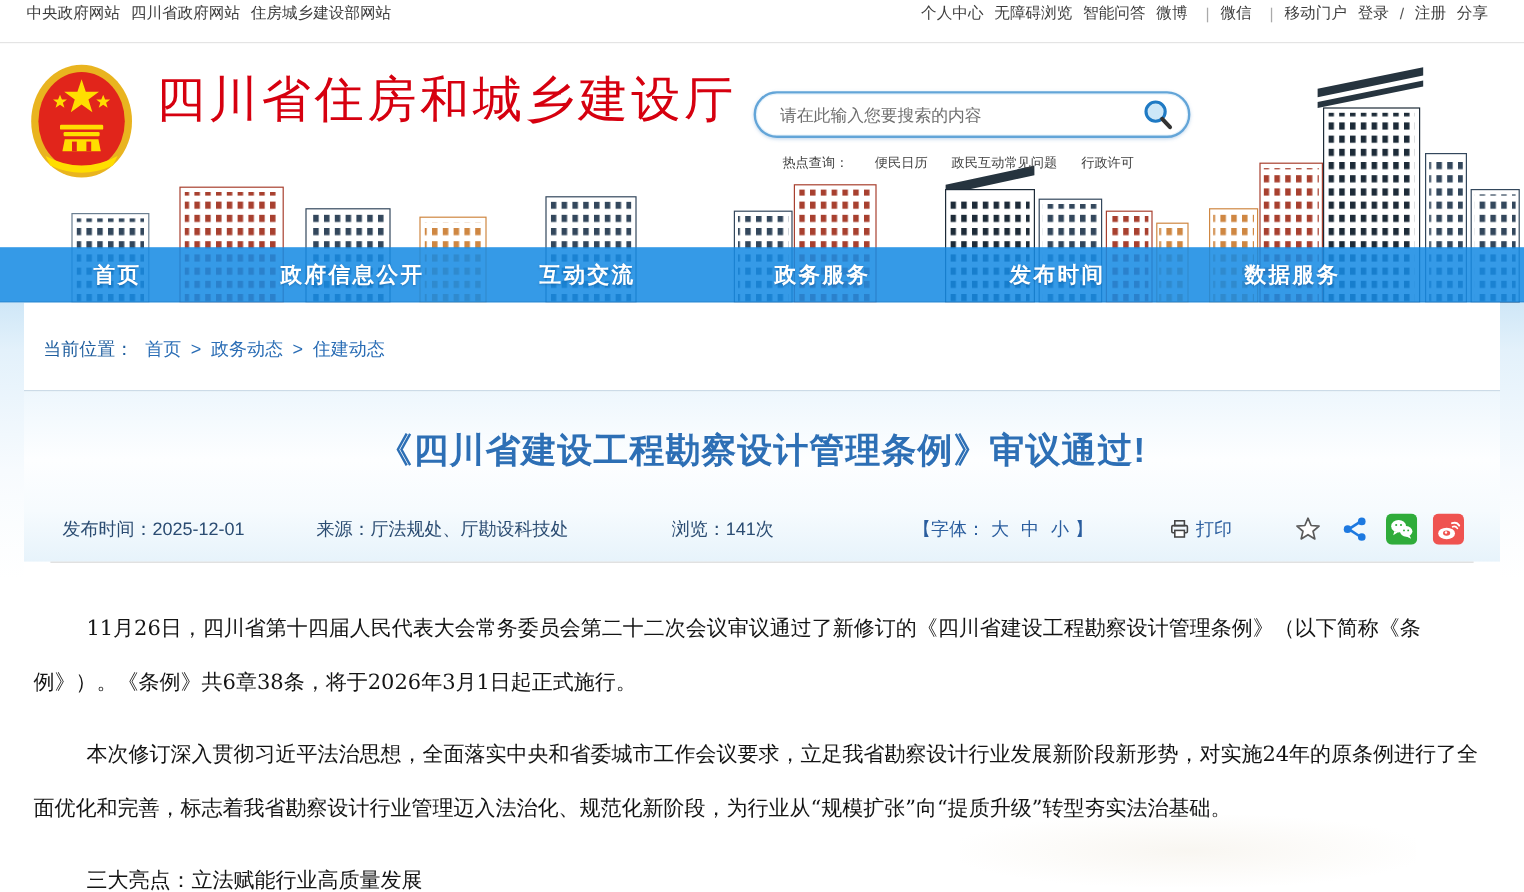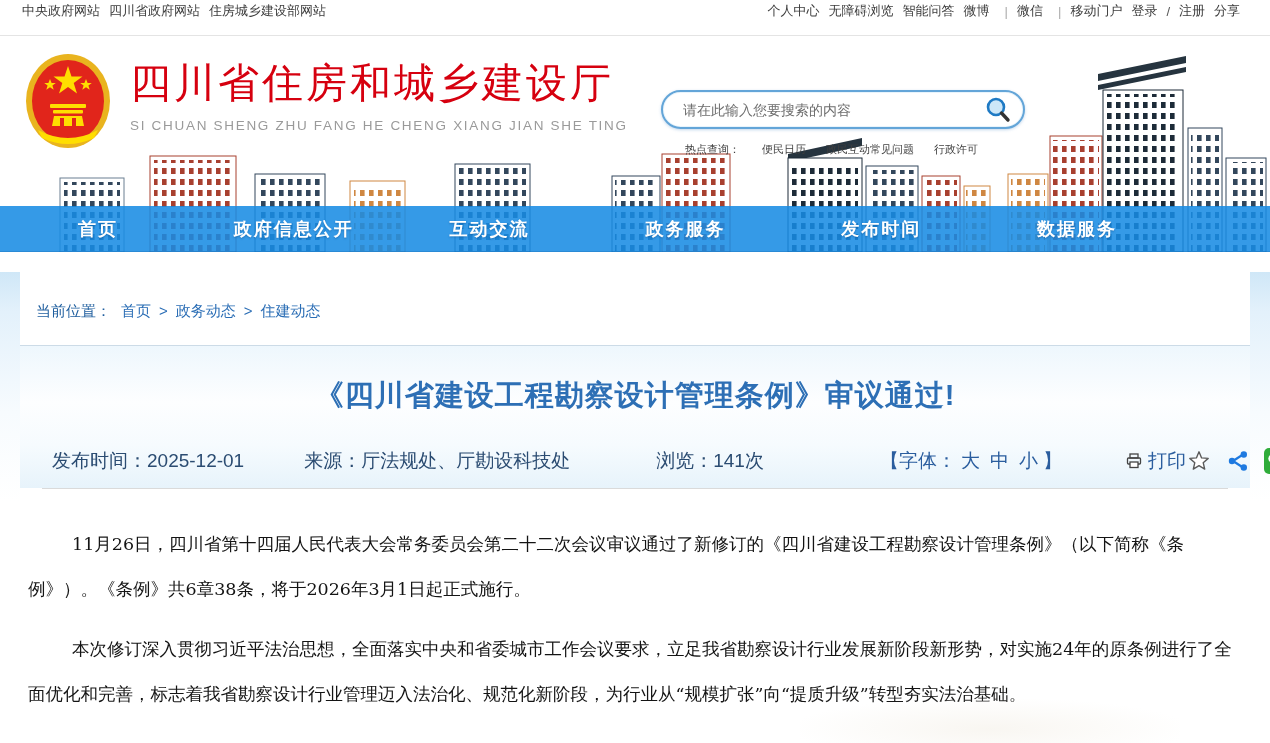--- a/index.html
+++ b/index.html
@@ -29,21 +29,21 @@
 
   .logo-row { position:absolute; left:24px; top:16px; display:flex; align-items:flex-start; }
   .emblem { width:88px; height:98px; }
   .site-title { margin-left:18px; padding-top:8px; }
   .site-name {
     font-size:41px; line-height:46px; font-weight:normal; color:#d6000f;
     letter-spacing:3px; font-family:"DejaVu Serif","Liberation Serif",serif;
   }
   .site-pinyin { font-size:13.5px; color:#9a9a9a; letter-spacing:1.7px; margin-top:12px; white-space:nowrap; }
 
-  .search-area { position:absolute; left:661px; top:40px; width:364px;margin-top:14px; }
+  .search-area { position:absolute; left:628px; top:40px; width:364px; }
   .search-box {
     height:39px; background:#fff; border:2px solid #63a5d8; border-radius:21px;
     display:flex; align-items:center; padding:0 10px 0 18px;
     box-shadow:0 1px 3px rgba(80,140,200,.35), inset 0 0 0 1px #e8f4fc;
   }
   .search-input { flex:1; border:none; outline:none; font-size:14px; color:#333; background:transparent; }
   .search-input::placeholder { color:#6e6e6e; }
   .search-btn { width:30px; height:30px; border:none; background:transparent; padding:0; cursor:pointer; }
 
   .hot-queries { margin-top:13px; padding-left:24px; font-size:11px; color:#3f3f3f; display:flex; align-items:flex-end; }
@@ -63,37 +63,37 @@
     text-shadow:0 1px 2px rgba(0,60,120,.4); cursor:pointer;
   }
 
   
   .content-outer {
     height:491px; padding:0 20px;
     background:linear-gradient(180deg,#cfe7f7 0%,#e3f1fb 40px,#f7fbfe 140px,#ffffff 230px);
   }
   .content-card { background:#fff; min-height:491px; position:relative; }
 
-  .breadcrumb { padding:30px 16px 24px; font-size:15px; color:#1f5e9e; display:flex; align-items:center;margin-top:20px; }
+  .breadcrumb { padding:30px 16px 24px; font-size:15px; color:#1f5e9e; display:flex; align-items:center; }
   .bc-label { margin-right:10px; }
   .bc-link { color:#2a6db5; }
   .bc-sep { color:#2a6db5; margin:0 8px; }
 
   .title-box {
     border-top:1px solid #ccdbe7;
     background:linear-gradient(180deg,#eef7fd 0%,#fdfeff 40%,#f6fbfe 70%,#e7f3fb 100%);
     padding-top:30px;
   }
   .article-title {
     text-align:center; color:#2d6fb5; font-size:29px; font-weight:600; letter-spacing:1px;
     margin:0 0 24px;
   }
   .meta-row {
     display:flex; align-items:center; padding:0 26px 14px 32px;
-    font-size:19px; color:#2b4c72;margin-top:32px;
+    font-size:15px; color:#2b4c72;margin-top:32px;
   }
   .meta-item { white-space:nowrap; }
   .m-source { margin-left:60px; }
   .m-views  { margin-left:86px; }
   .m-font   { margin-left:116px; color:#2a5d9e; }
   .fs-item  { margin:0 5px; cursor:pointer; }
   .m-print  { margin-left:64px; color:#2a5d9e; display:flex; align-items:center; cursor:pointer; }
   .m-print svg { margin-right:6px; }
   .icon-row { margin-left:auto; display:flex; align-items:center; gap:13px; margin-right:4px; }
   .soc-icon { width:26px; height:26px; display:flex; align-items:center; justify-content:center; cursor:pointer; }
@@ -238,21 +238,20 @@
         <polygon points="62,27 63.6,31 67.8,31 64.4,33.6 65.7,37.7 62,35.2 58.3,37.7 59.6,33.6 56.2,31 60.4,31" fill="#ffde00"></polygon>
         <rect x="26" y="52" width="36" height="4" rx="1" fill="#ffde00"></rect>
         <rect x="29" y="58" width="30" height="3.5" rx="1" fill="#ffde00"></rect>
         <polygon points="30,64 58,64 60,74 28,74" fill="#ffde00"></polygon>
         <rect x="36" y="66" width="4" height="8" fill="#e1251b"></rect>
         <rect x="48" y="66" width="4" height="8" fill="#e1251b"></rect>
         <path d="M14 78 Q44 94 74 78 L70 86 Q44 98 18 86 Z" fill="#ffde00"></path>
       </svg>
       <div class="site-title">
         <div class="site-name">四川省住房和城乡建设厅</div>
-        <div class="site-pinyin">SI CHUAN SHENG ZHU FANG HE CHENG XIANG JIAN SHE TING</div>
       </div>
     </div>
 
     <div class="search-area">
       <div class="search-box">
         <input class="search-input" type="text" placeholder="请在此输入您要搜索的内容" style="">
         <button class="search-btn">
           <svg viewBox="0 0 30 30">
             <circle cx="13" cy="12" r="8" fill="#cde7f8" stroke="#1f7ac4" stroke-width="2.6"></circle>
             <line x1="18.5" y1="18" x2="25" y2="25" stroke="#333" stroke-width="3.4" stroke-linecap="round"></line>

